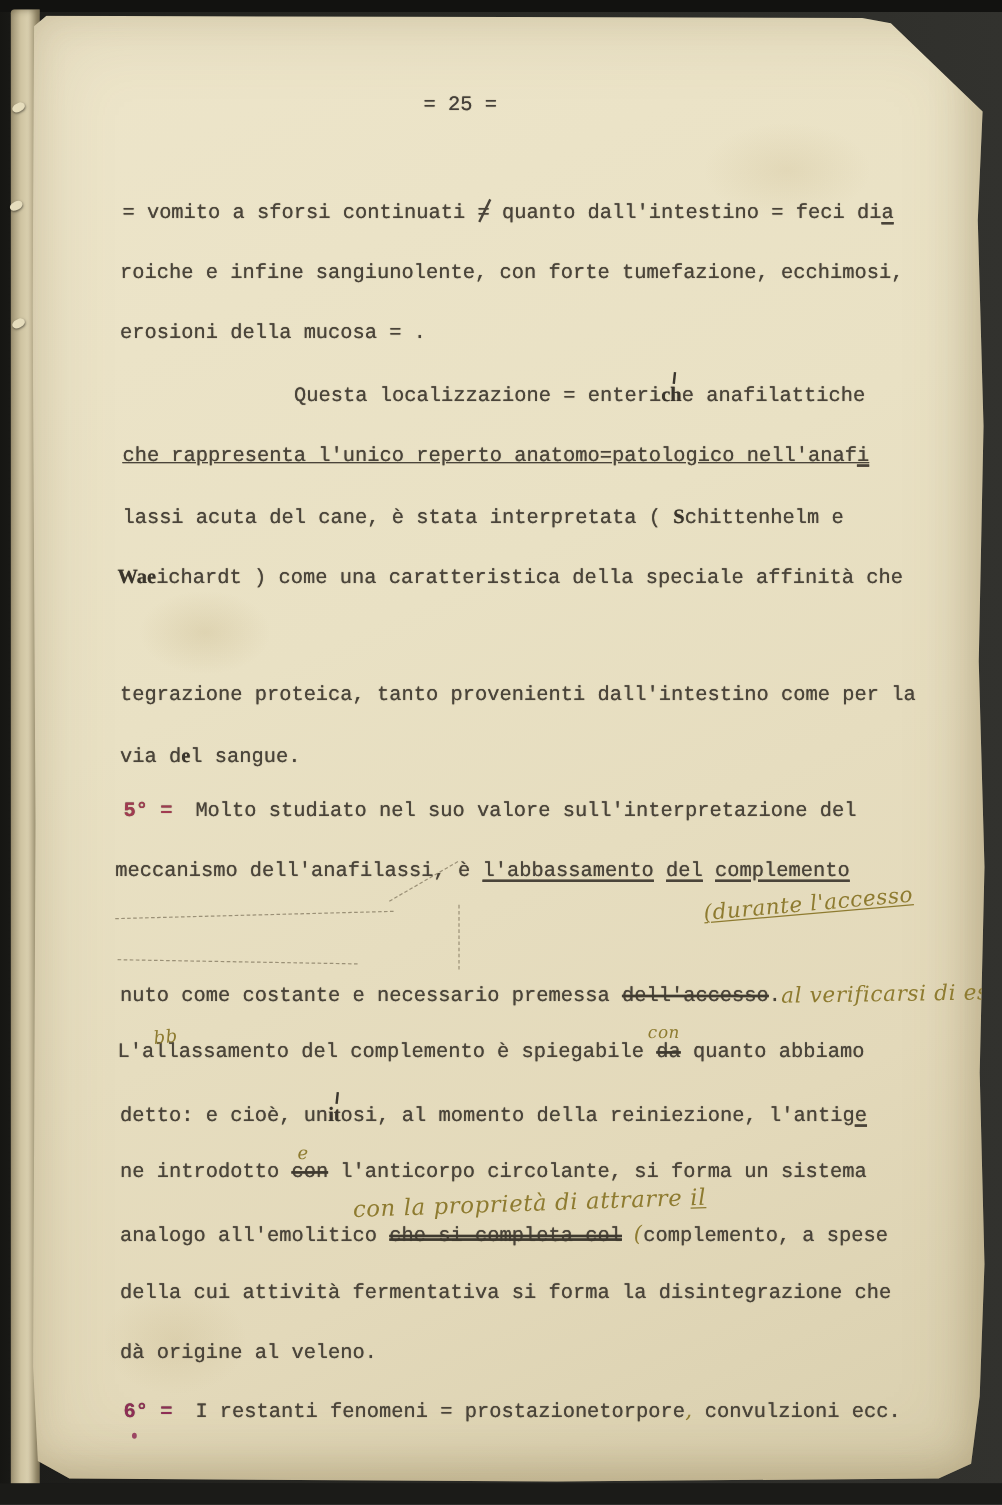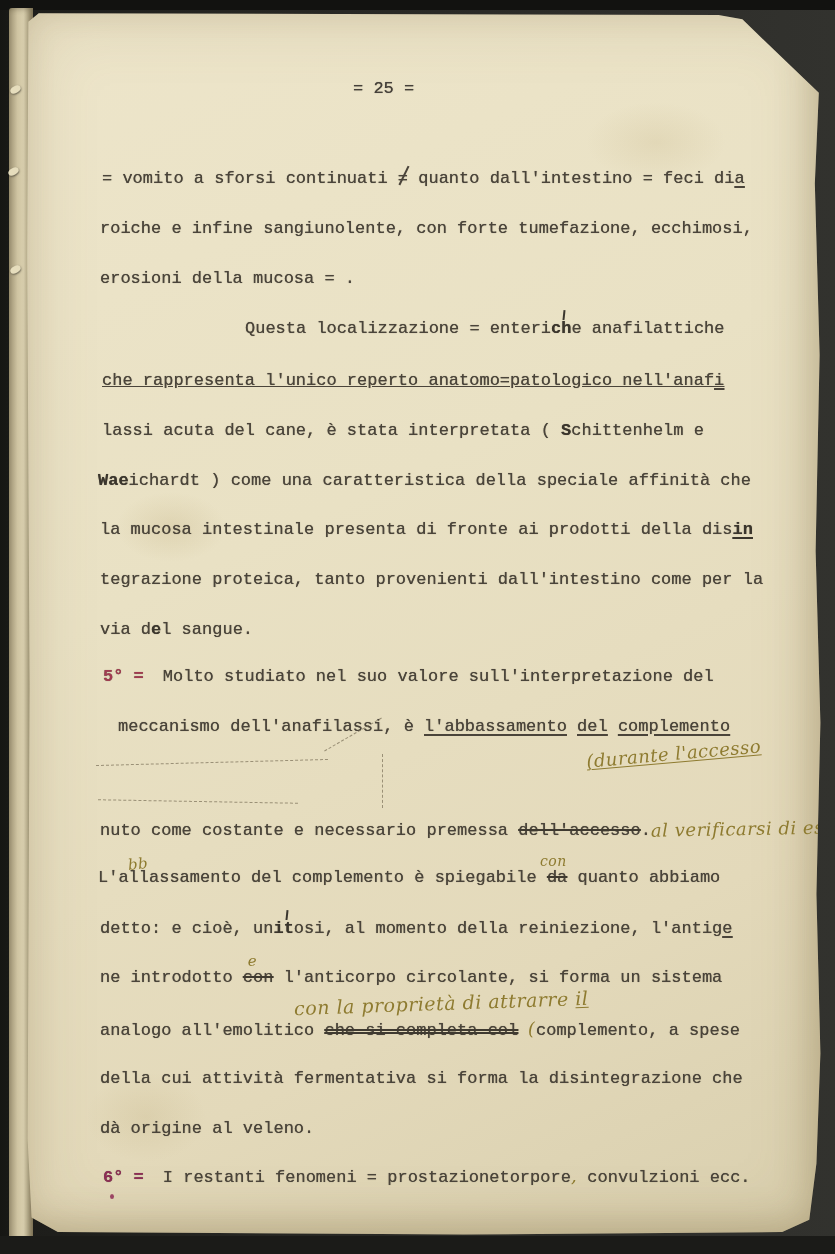--- a/index.html
+++ b/index.html
@@ -23,21 +23,21 @@
     background:linear-gradient(155deg,#ede5ca 0%,#e9e1c4 40%,#e3d9ba 75%,#d9cfae 100%);
     box-shadow:inset 0 0 70px rgba(130,110,65,.22), inset -10px -12px 36px rgba(110,92,52,.28), -4px 0 10px rgba(0,0,0,.55);
     clip-path:polygon(0.3% 0.8%,1.6% 0.1%,87% 0.25%,90% 0.6%,99.6% 6.6%,99.1% 14%,99.7% 28%,99.2% 44%,99.8% 58%,99.3% 72%,99.8% 85%,99.3% 94%,98.4% 98.6%,95% 99.6%,55% 99.8%,4% 99.6%,0.7% 98.4%,0.2% 92%,0.45% 55%,0.15% 20%);
   }
   .stain{position:absolute;border-radius:50%;pointer-events:none;}
   .ln{
     position:absolute;font-size:17px;line-height:22px;color:#4a443a;white-space:pre;
     text-shadow:0 0 .7px rgba(62,56,44,.85);letter-spacing:0;
   }
   .hdr{color:#45403a;}
-  b,.ot{font-weight:bold;color:#3a352c;}
+  b,.ot{font-weight:bold;color:#3a352c;font-family:Liberation Serif, serif;}
   .u{text-decoration:underline;text-decoration-thickness:1.6px;text-underline-offset:3px;}
   .strike{text-decoration:line-through;text-decoration-thickness:2px;text-decoration-color:#3f3a30;margin-top:27px;}
   .strike-heavy{text-decoration:line-through double;text-decoration-thickness:1.6px;text-decoration-color:#3f3a30;}
   .num5{color:#a23a50;font-weight:bold;margin-right:19px;}
   .num6{color:#8f2d55;font-weight:bold;margin-right:19px;}
   .hw,.hw-inline,.ovr,.hw-line{
     font-family:"DejaVu Serif","Liberation Serif",serif;font-style:italic;
     color:#8e7b30;text-shadow:none;letter-spacing:.5px;
   }
   .hw-line{position:absolute;white-space:pre;}
@@ -81,29 +81,28 @@
   <div class="ln" style="left:74px;top:256px;">erosioni della mucosa = .</div>
 
   <div class="ln" style="left:219px;top:306px;"><span>Questa localizzazione = enteri</span><span class="ot tick">ch</span><span>e anafilattiche</span></div>
 
   <div class="ln" style="left:76px;top:358px;text-decoration:underline;"><span>che rappresenta l'unico reperto anatomo=patologico nell'anaf</span><span class="u">i</span></div>
 
   <div class="ln" style="left:76px;top:408px;"><span>lassi acuta del cane, è stata interpretata ( </span><b>S</b><span>chittenhelm e</span></div>
 
   <div class="ln" style="left:72px;top:458px;"><span class="ot">Wae</span><span>ichardt ) come una caratteristica della speciale affinità che</span></div>
 
-  <div class="ln" style="left:74px;top:507px;"><span>la mucosa intestinale presenta di fronte ai prodotti della dis</span><span class="ot u">in</span></div>
 
   <div class="ln" style="left:74px;top:557px;">tegrazione proteica, tanto provenienti dall'intestino come per la</div>
 
   <div class="ln" style="left:74px;top:607px;"><span>via d</span><span class="ot"></span><span class="ot">e</span><span>l sangue.</span></div>
 
   <div class="ln" style="left:77px;top:654px;"><span class="num5">5° =</span><span>Molto studiato nel suo valore sull'interpretazione del</span></div>
 
-  <div class="ln" style="left:92px;top:704px;"><span>meccanismo dell'anafilassi, è </span><span class="u">l'abbassamento</span><span> </span><span class="u">del</span><span> </span><span class="u">complemento</span></div>
+  <div class="ln" style="left:70px;top:704px;"><span>meccanismo dell'anafilassi, è </span><span class="u">l'abbassamento</span><span> </span><span class="u">del</span><span> </span><span class="u">complemento</span></div>
 
   <div class="dash" style="left:70px;top:750px;width:232px;transform:rotate(-1.5deg);"></div>
   <div class="dash" style="left:72px;top:789px;width:200px;transform:rotate(1deg);"></div>
   <div class="dash" style="left:294px;top:722px;width:66px;transform:rotate(-30deg);"></div>
   <div class="dash-v" style="left:356px;top:742px;height:54px;"></div>
 
   <div class="hw-line hw-u" style="left:560px;top:731px;font-size:18px;transform:rotate(-5deg);">(durante l'accesso</div>
 
   <div class="ln" style="left:74px;top:806px;"><span>nuto come costante e necessario premessa </span><span class="strike">dell'accesso</span><span>.</span><span class="hw-inline">al verificarsi di esso</span></div>
 

